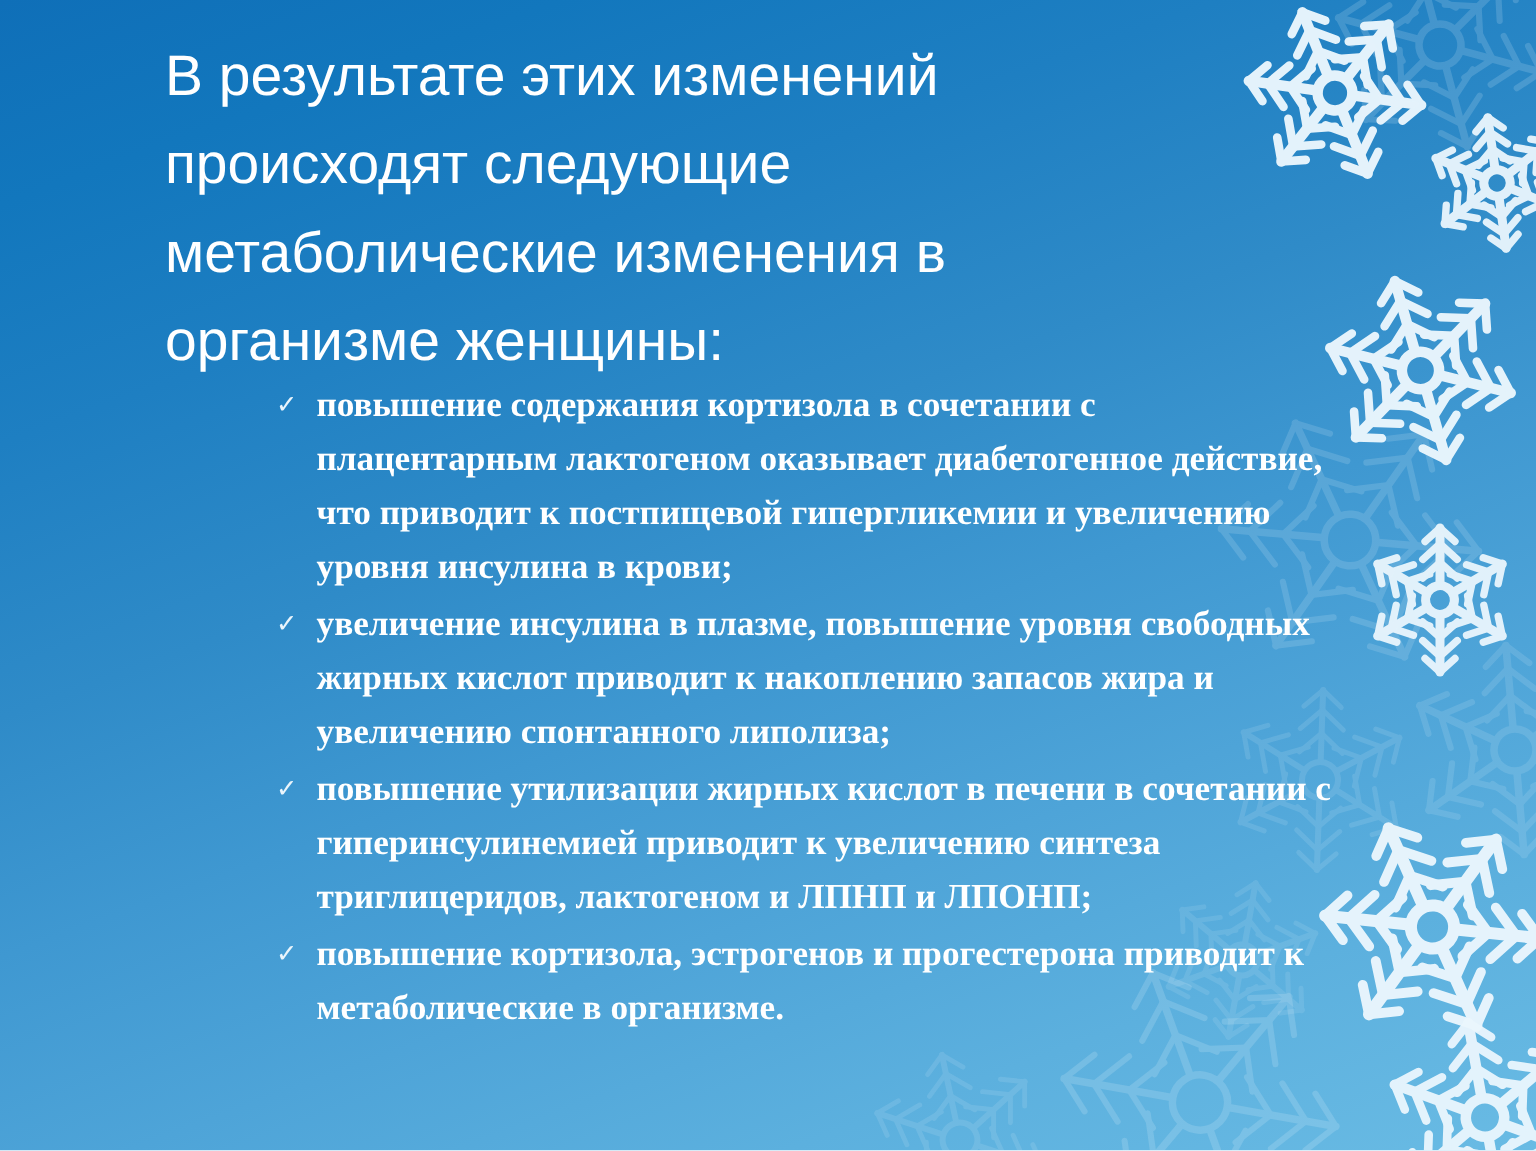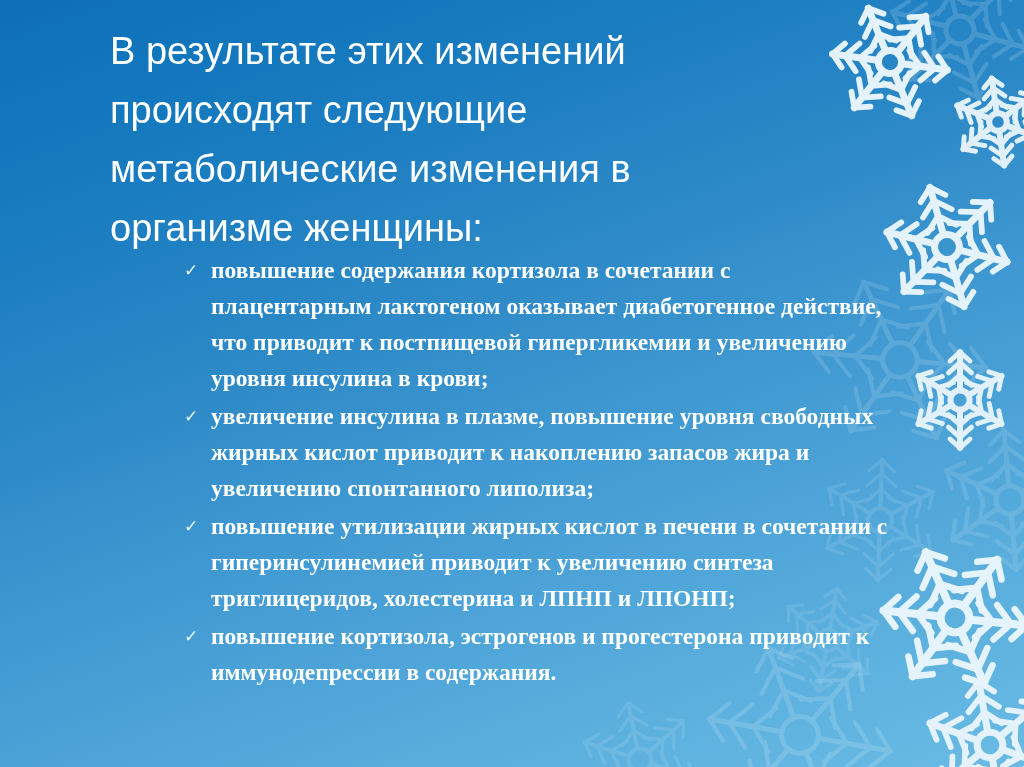--- a/index.html
+++ b/index.html
@@ -847,21 +847,21 @@
       <div class="bullet">
         <span class="check">✓</span>
         <span class="btext">повышение  содержания кортизола в сочетании с плацентарным лактогеном оказывает диабетогенное действие, что приводит к постпищевой гипергликемии и увеличению уровня инсулина в крови;</span>
       </div>
       <div class="bullet">
         <span class="check">✓</span>
         <span class="btext">увеличение инсулина в плазме, повышение уровня свободных жирных кислот приводит к накоплению запасов жира и увеличению спонтанного липолиза;</span>
       </div>
       <div class="bullet">
         <span class="check">✓</span>
-        <span class="btext">повышение утилизации жирных кислот в печени в сочетании с гиперинсулинемией приводит к увеличению синтеза триглицеридов, холестерина и ЛПНП и ЛПОНП;</span>
+        <span class="btext">повышение утилизации жирных кислот в печени в сочетании с гиперинсулинемией приводит к увеличению синтеза триглицеридов, лактогеном и ЛПНП и ЛПОНП;</span>
       </div>
       <div class="bullet">
         <span class="check">✓</span>
-        <span class="btext">повышение кортизола, эстрогенов и прогестерона приводит к иммунодепрессии в содержания.</span>
+        <span class="btext">повышение кортизола, эстрогенов и прогестерона приводит к метаболические в организме.</span>
       </div>
     </div>
 
 </div>
 
 </body></html>

